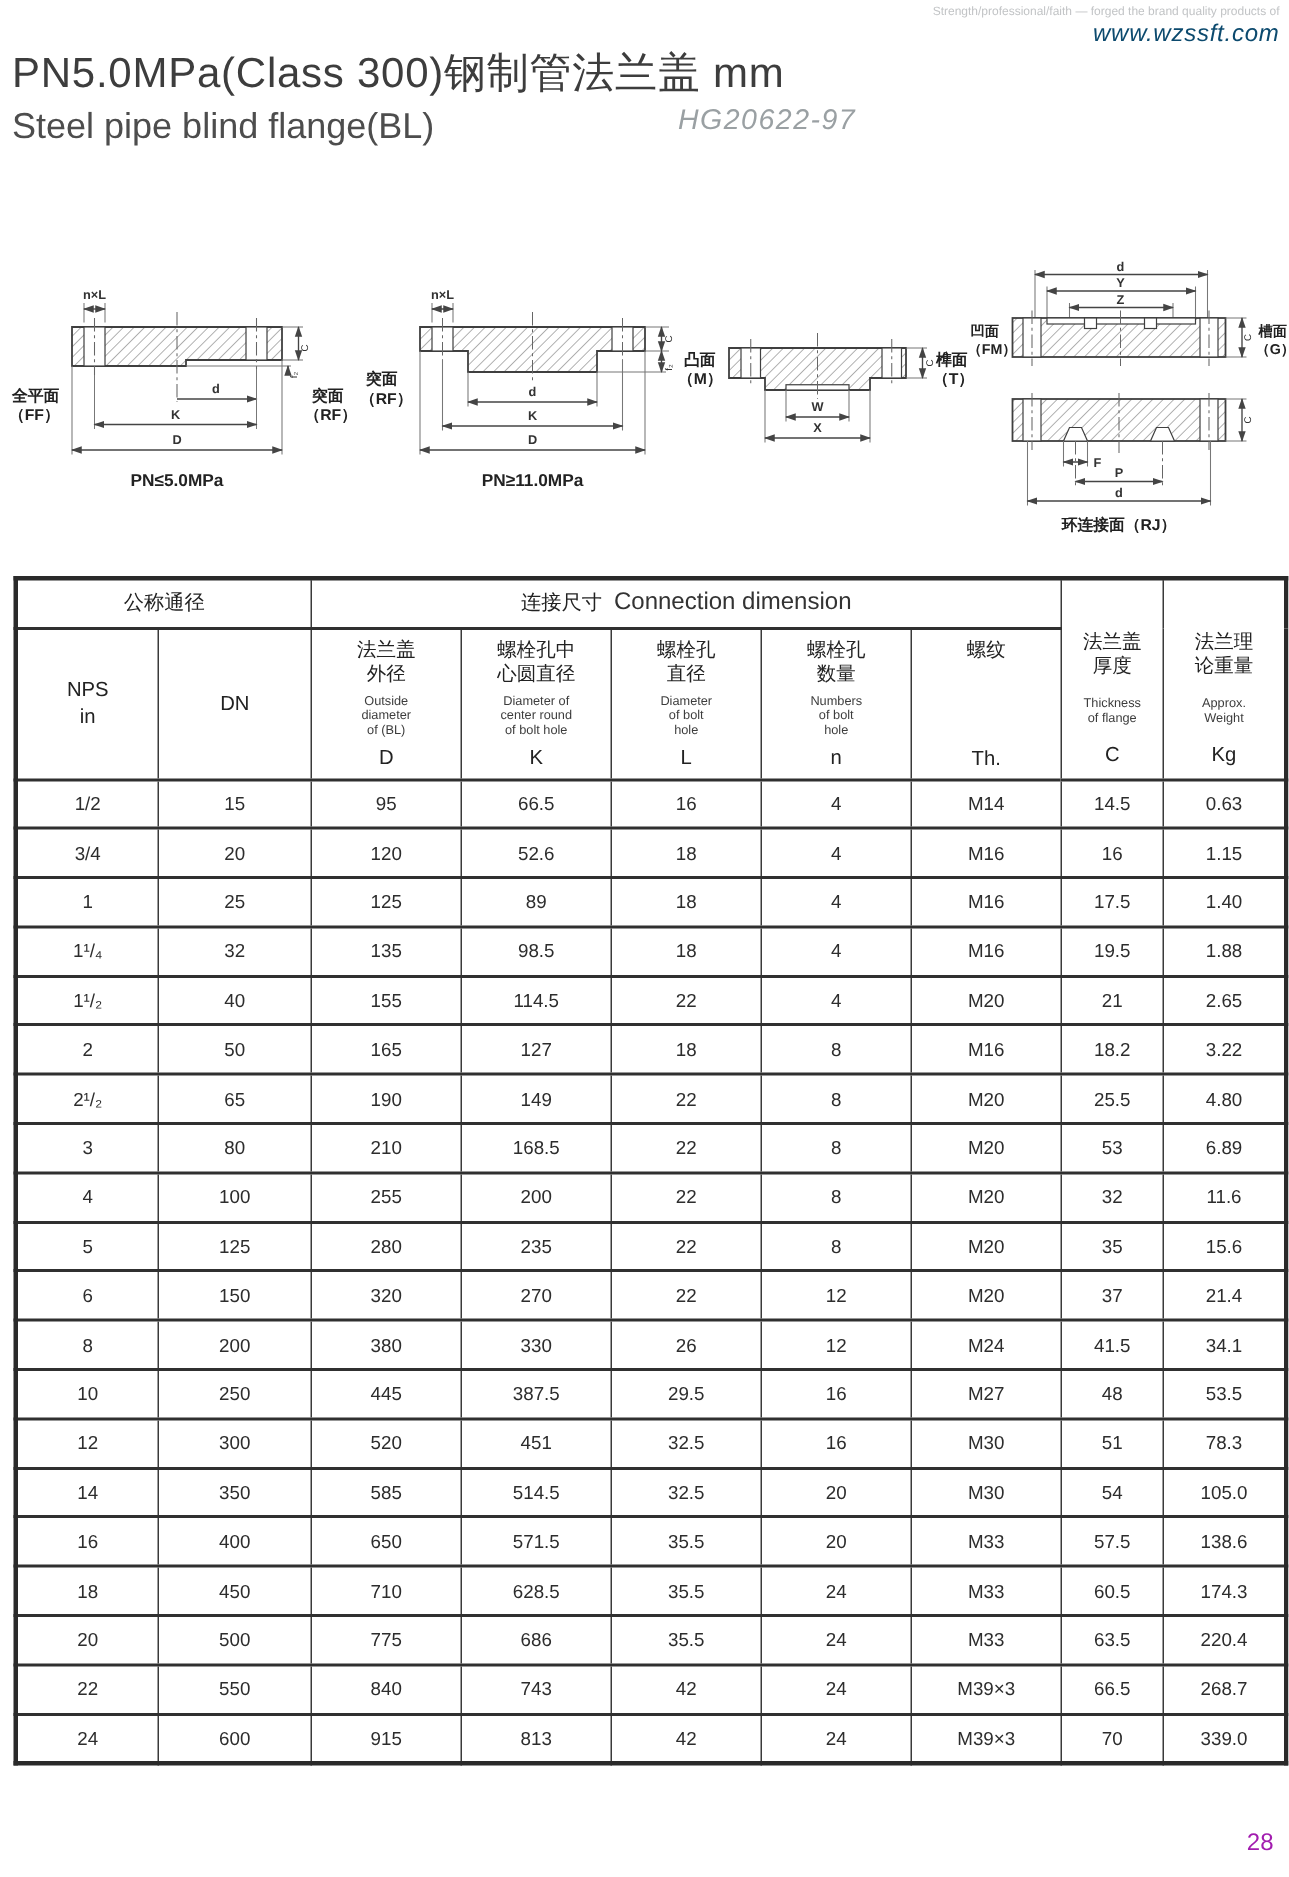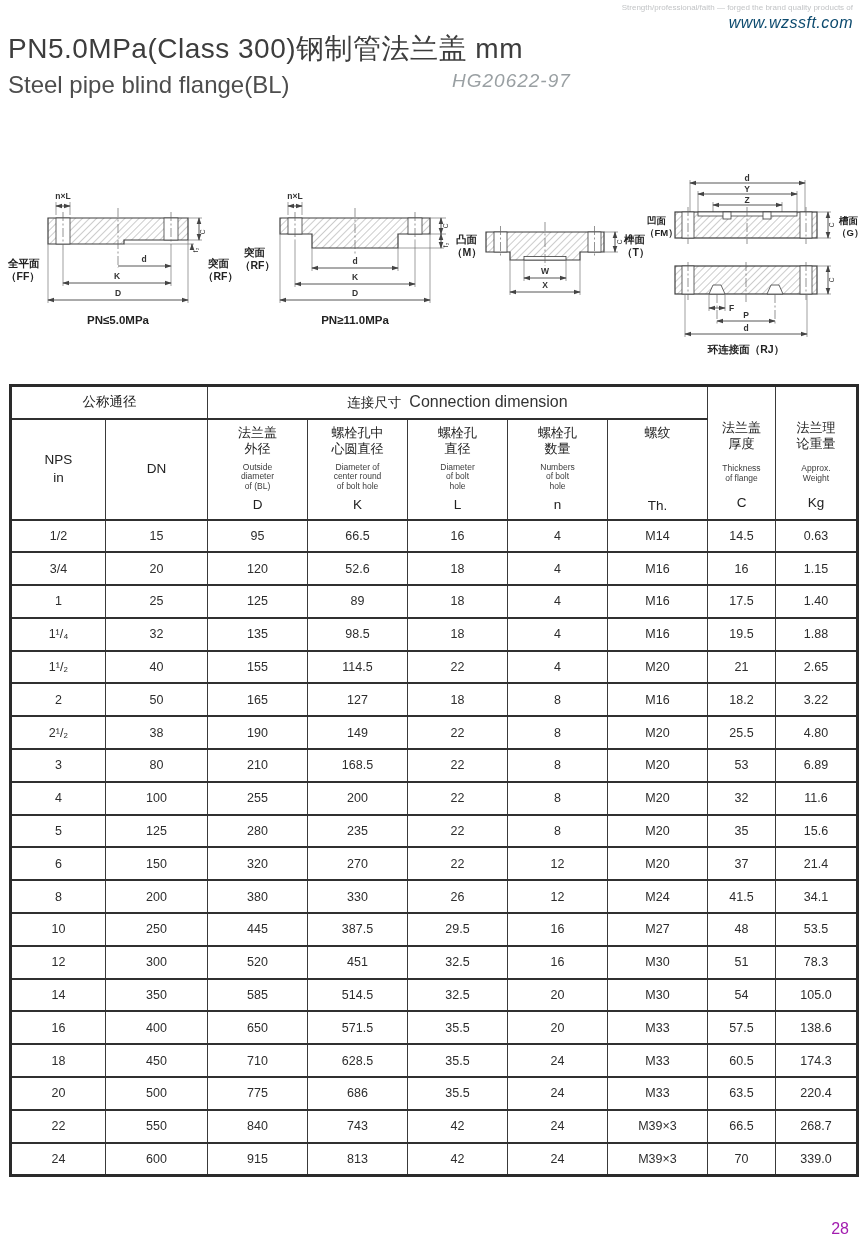--- a/index.html
+++ b/index.html
@@ -410,21 +410,21 @@
           <td>165</td>
           <td>127</td>
           <td>18</td>
           <td>8</td>
           <td>M16</td>
           <td>18.2</td>
           <td>3.22</td>
         </tr>
         <tr>
           <td>2¹/₂</td>
-          <td>38</td>
+          <td>65</td>
           <td>190</td>
           <td>149</td>
           <td>22</td>
           <td>8</td>
           <td>M20</td>
           <td>25.5</td>
           <td>4.80</td>
         </tr>
         <tr>
           <td>3</td>

